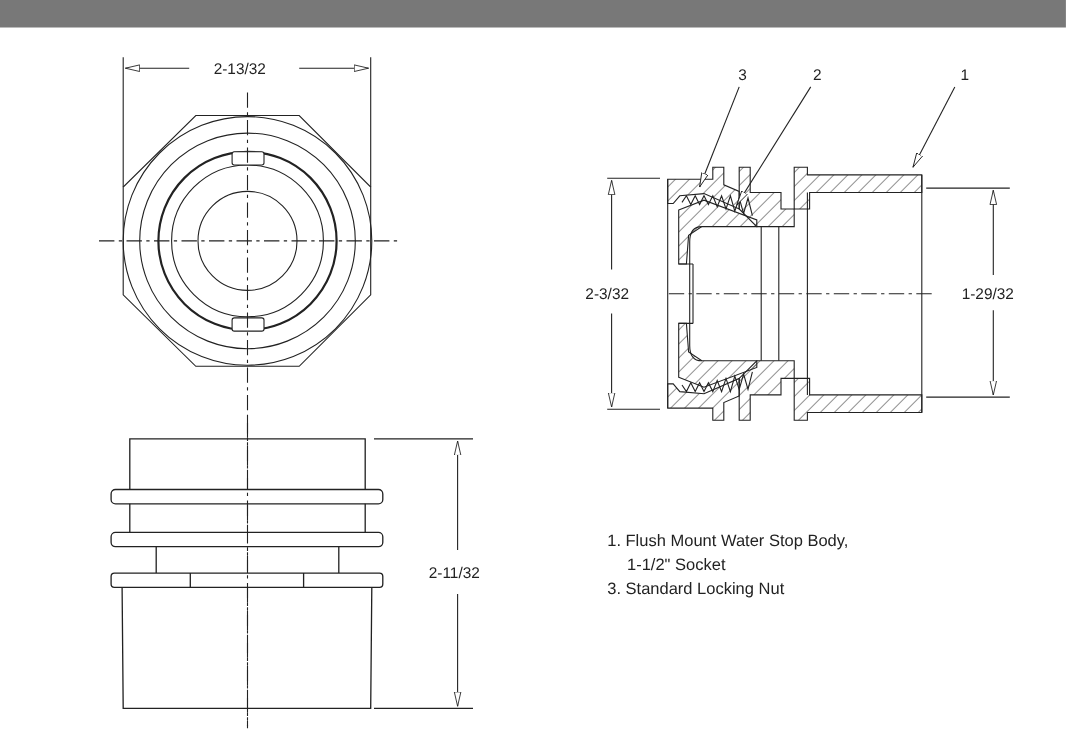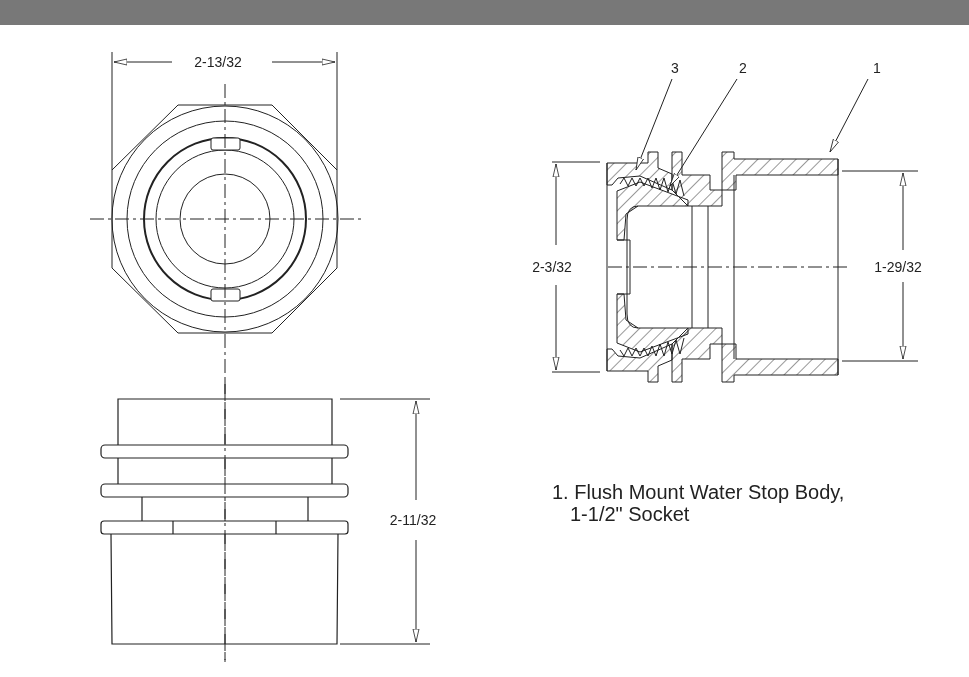--- a/index.html
+++ b/index.html
@@ -2,21 +2,21 @@
 <html><head>
 <meta charset="utf-8">
 <style>
   html, body { margin: 0; padding: 0; background: #ffffff; }
   body { width: 969px; height: 677px; position: relative; overflow: hidden;
          font-family: "Liberation Sans", sans-serif; }
   .header-bar { position: absolute; left: 0; top: 0; width: 969px; height: 25px; background: #787878; }
   svg { position: absolute; left: 0; top: 0; }
   .dim-text { font-family: "Liberation Sans", sans-serif; font-size: 14px; fill: #222; }
   .callout-text { font-family: "Liberation Sans", sans-serif; font-size: 14px; fill: #222; }
-  .legend { position: absolute; left: 552px; top: 481px; font-size: 20px; line-height: 22px; color: #222; }
+  .legend { position: absolute; left: 552px; top: 481px; font-size: 15px; line-height: 22px; color: #222; }
   .legend div { white-space: nowrap; }
   .legend .indent { padding-left: 18px; }
 </style>
 </head>
 <body>
 
 <div class="header-bar"></div>
 
 <svg width="969" height="677" viewBox="0 0 969 677">
   <defs>
@@ -117,13 +117,14 @@
   <text x="552" y="272" class="dim-text" text-anchor="middle">2-3/32</text>
   <text x="898" y="272" class="dim-text" text-anchor="middle">1-29/32</text>
   <text x="675" y="73" class="callout-text" text-anchor="middle">3</text>
   <text x="743" y="73" class="callout-text" text-anchor="middle">2</text>
   <text x="877" y="73" class="callout-text" text-anchor="middle">1</text>
 </svg>
 
 <div class="legend">
   <div>1. Flush Mount Water Stop Body,</div>
   <div class="indent">1-1/2" Socket</div>
+  <div>3. Standard Locking Nut</div>
 </div>
 
 </body></html>

